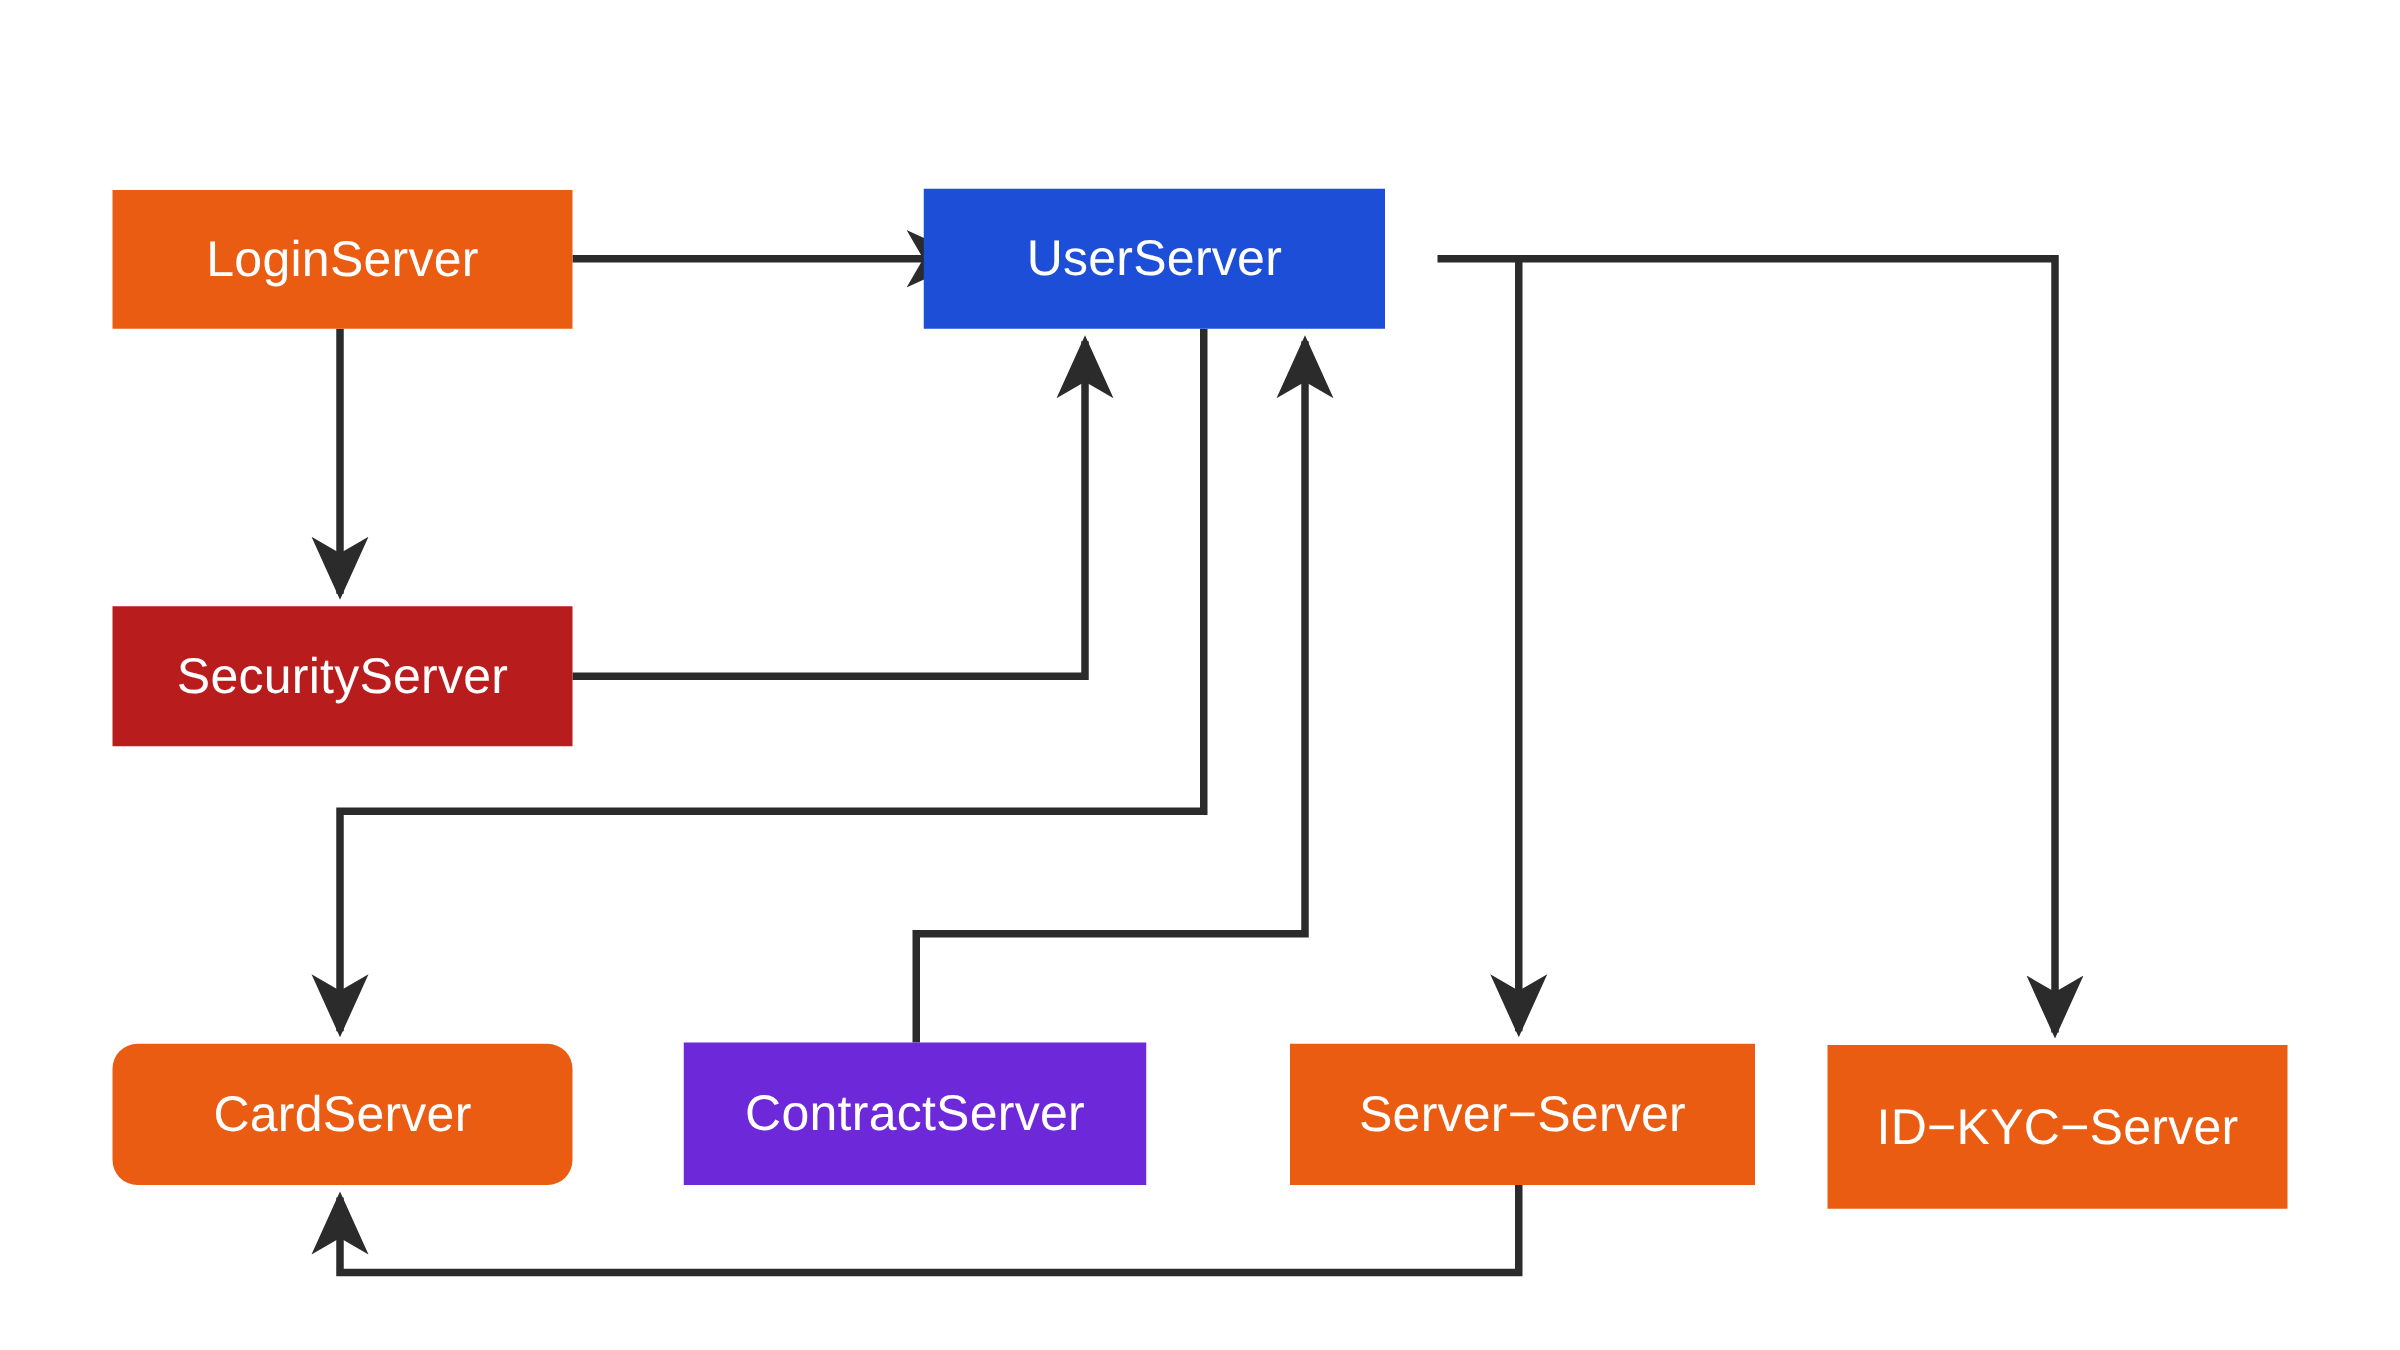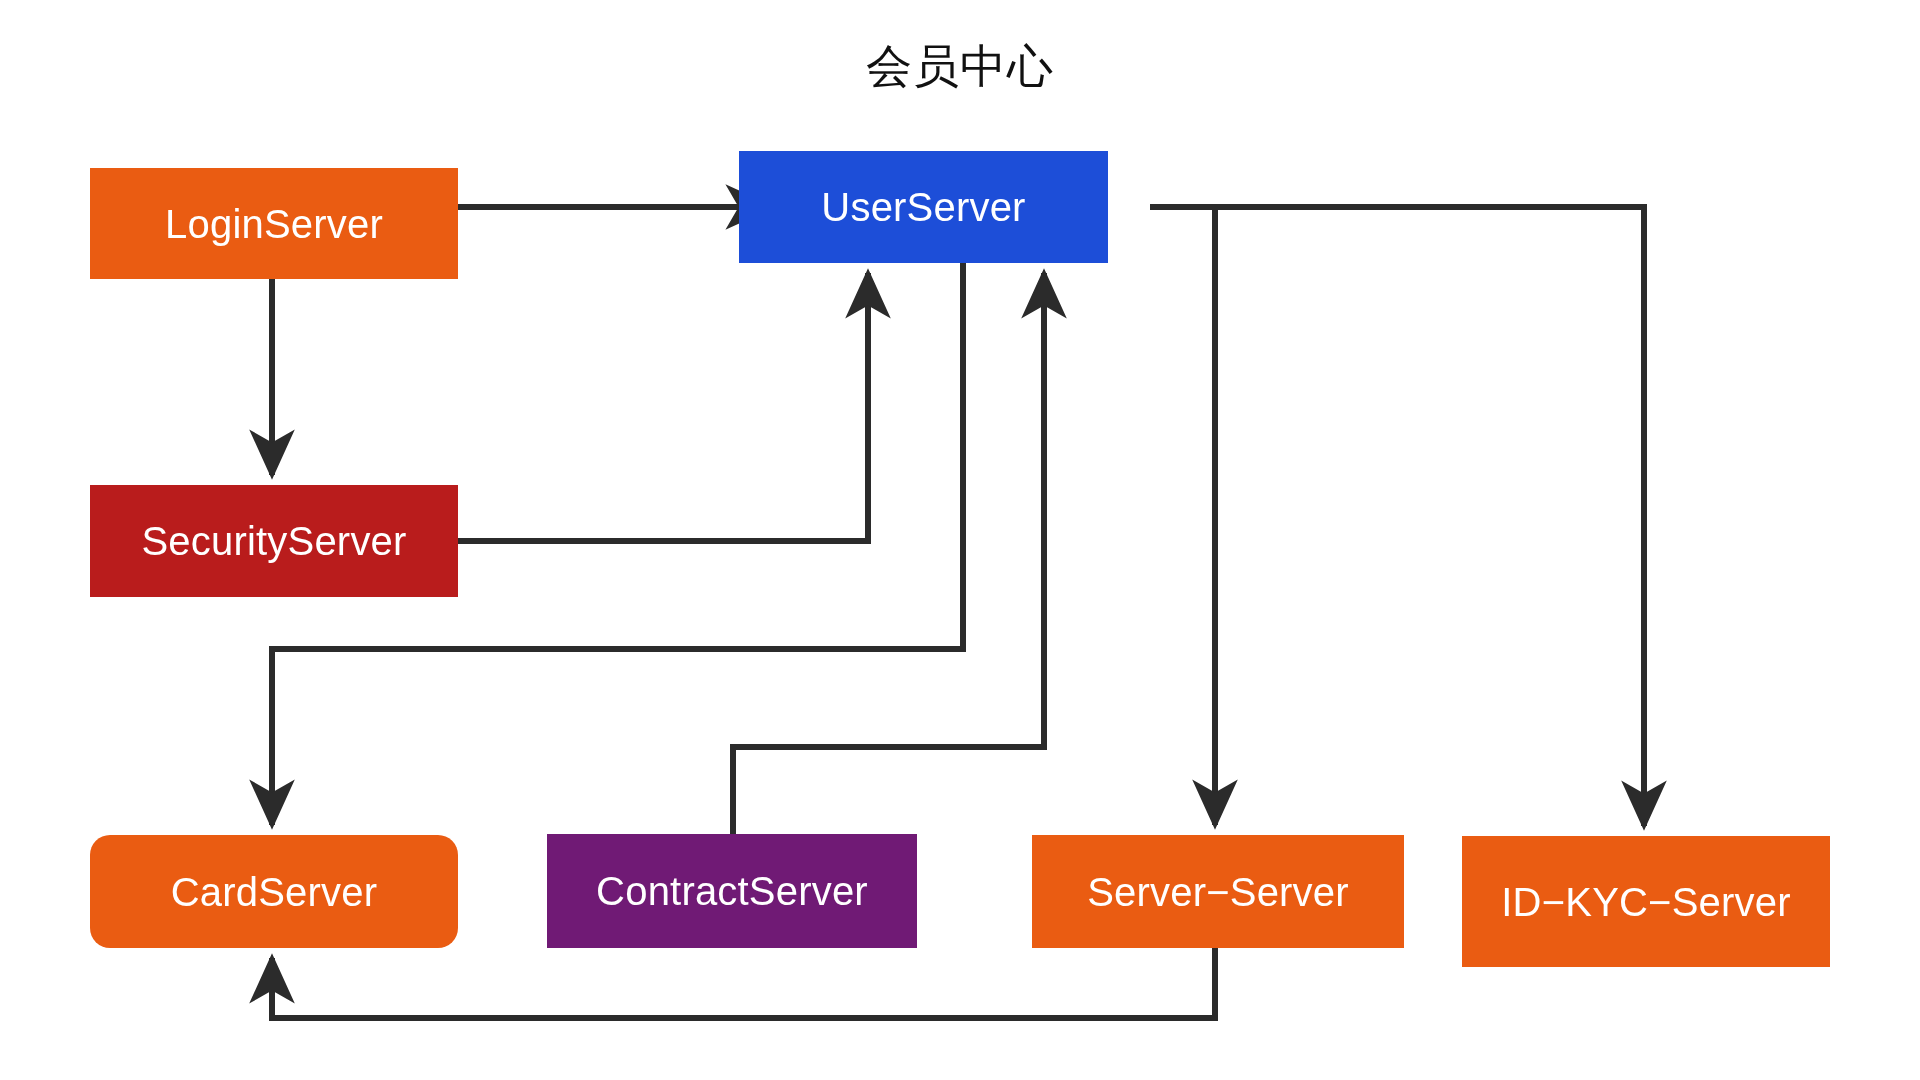--- a/index.html
+++ b/index.html
@@ -51,54 +51,53 @@
     letter-spacing: 0.2px;
     white-space: nowrap;
     z-index: 3;
   }
 </style>
 </head>
 <body>
 
 <div id="canvas">
 
-  <div id="diagram-title">会员中心</div>
 
   <svg id="edges" viewBox="0 0 1920 1080" xmlns="http://www.w3.org/2000/svg">
     <defs>
       <marker id="arrowhead" markerWidth="9" markerHeight="9" refX="7.6" refY="4.5" orient="auto" markerUnits="strokeWidth">
         <path d="M0,0.7 L8.4,4.5 L0,8.3 L2.2,4.5 Z" fill="#2b2b2b"></path>
       </marker>
     </defs>
     <g id="edge-group" fill="none" stroke="#2b2b2b" stroke-width="6" stroke-linecap="butt" stroke-linejoin="miter">
         <polyline points="458,207 771,207" fill="none" marker-end="url(#arrowhead)"></polyline>
         <polyline points="272,263 272,475" fill="none" marker-end="url(#arrowhead)"></polyline>
         <polyline points="458,541 868,541 868,273" fill="none" marker-end="url(#arrowhead)"></polyline>
         <polyline points="963,263 963,649 272,649 272,825" fill="none" marker-end="url(#arrowhead)"></polyline>
         <polyline points="733,834 733,747 1044,747 1044,273" fill="none" marker-end="url(#arrowhead)"></polyline>
         <polyline points="1150,207 1215,207 1215,825" fill="none" marker-end="url(#arrowhead)"></polyline>
         <polyline points="1215,207 1644,207 1644,826" fill="none" marker-end="url(#arrowhead)"></polyline>
         <polyline points="1215,948 1215,1018 272,1018 272,958" fill="none" marker-end="url(#arrowhead)"></polyline>
       </g>
   </svg>
 
   <div id="node-layer">
-      <div class="node" style="left: 90px; top: 152px; width: 368px; height: 111px; background: rgb(234, 92, 18); color: rgb(255, 255, 255); margin-top: 16px;">
+      <div class="node" style="left: 90px; top: 152px; width: 368px; height: 111px; background: rgb(234, 92, 18); color: rgb(255, 255, 255);">
         <span>LoginServer</span>
       </div>
       <div class="node" style="left: 739px; top: 151px; width: 369px; height: 112px; background: #1d4ed8; color: rgb(255, 255, 255);">
         <span>UserServer</span>
       </div>
       <div class="node" style="left: 90px; top: 485px; width: 368px; height: 112px; background: #b91c1c; color: rgb(255, 255, 255); text-align: center;">
         <span>SecurityServer</span>
       </div>
       <div class="node" style="left: 90px; top: 835px; width: 368px; height: 113px; background: rgb(234, 92, 18); color: rgb(255, 255, 255); border-radius: 20px;">
         <span>CardServer</span>
       </div>
-      <div class="node" style="left: 547px; top: 834px; width: 370px; height: 114px; background: #701a75; color: rgb(255, 255, 255);">
+      <div class="node" style="left: 547px; top: 834px; width: 370px; height: 114px; background: #6d28d9; color: rgb(255, 255, 255);">
         <span>ContractServer</span>
       </div>
       <div class="node" style="left: 1032px; top: 835px; width: 372px; height: 113px; background: rgb(234, 92, 18); color: rgb(255, 255, 255);">
         <span>Server−Server</span>
       </div>
       <div class="node" style="left: 1462px; top: 836px; width: 368px; height: 131px; background: rgb(234, 92, 18); color: rgb(255, 255, 255);">
         <span>ID−KYC−Server</span>
       </div>
     </div>
 

